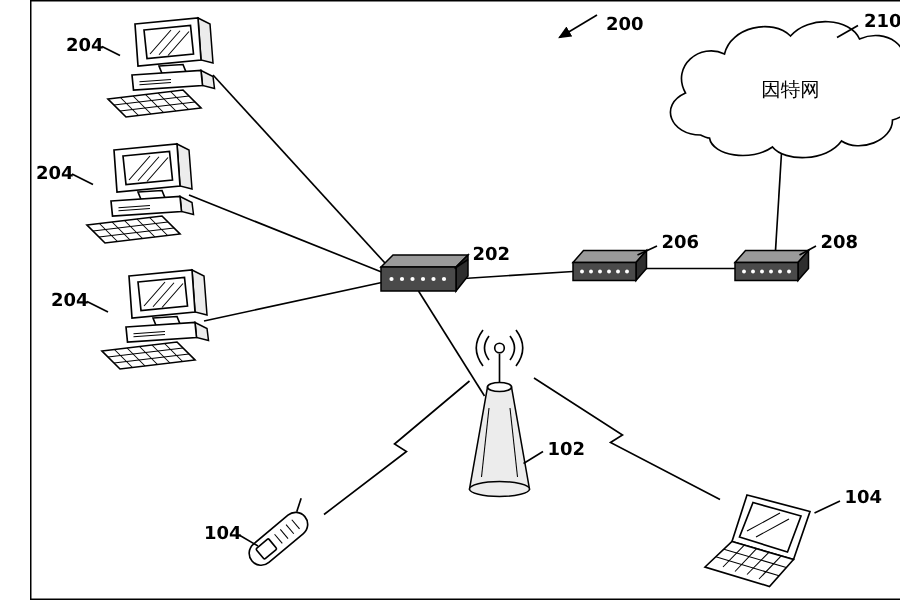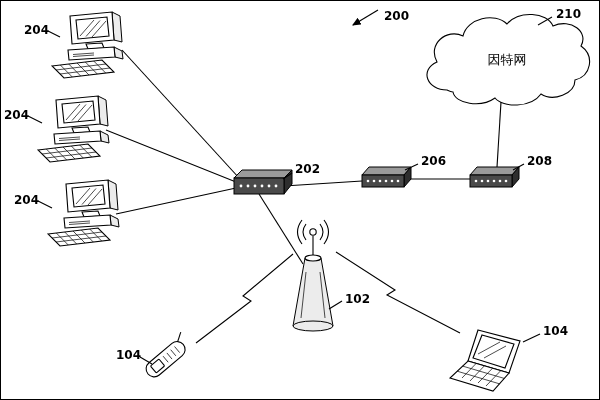--- a/index.html
+++ b/index.html
@@ -1,20 +1,21 @@
 <!DOCTYPE html>
 <html><head>
 <meta charset="utf-8">
 <style>
   html,body{margin:0;padding:0;background:#fff;}
   .canvas{
     position:relative;
     width:540px;height:400px;
     background:#fff;
     font-family:"DejaVu Sans", sans-serif;
+    margin-left:20px;
   }
   svg{position:absolute;left:0;top:0;}
   text.ref{
     font-family:"DejaVu Sans", sans-serif;
     font-size:12px;
     font-weight:bold;
     fill:#000;
   }
   text.cloud-label{
     font-family:"DejaVu Sans", sans-serif;

